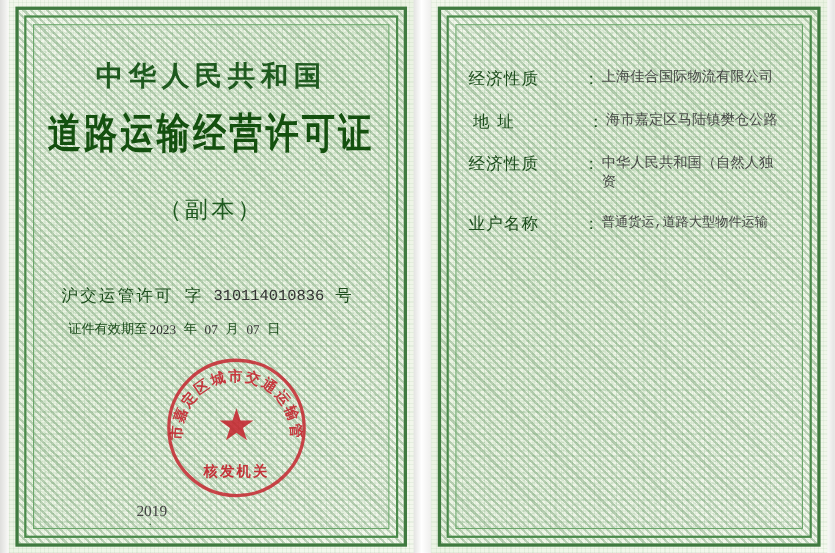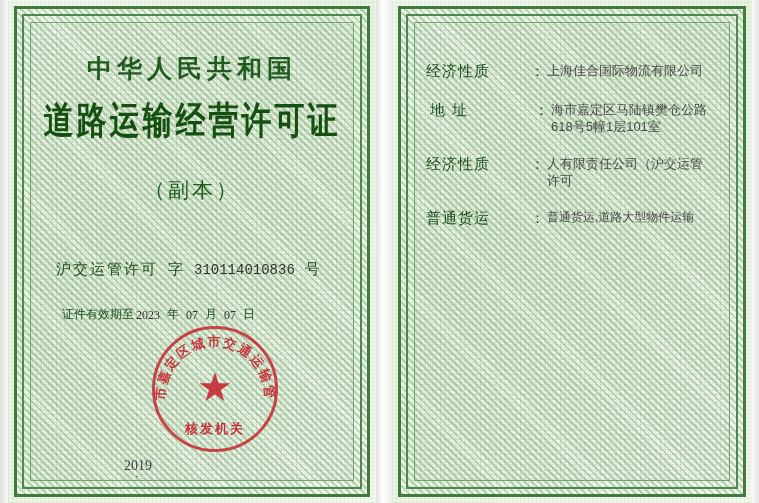--- a/index.html
+++ b/index.html
@@ -115,21 +115,21 @@
     font-family: Liberation Mono, monospace;
     font-size: 14px;
     color: #333;
     border-bottom: none;
     min-width: 92px;
     text-align: center;
   }
   .line-permit .hao { margin-left: 10px; }
 
   .line-valid {
-    margin-top: 27px;
+    margin-top: 12px;
     padding-left: 28px;
     display: flex;
     align-items: flex-end;
     font-family: "DejaVu Serif", serif;
     font-size: 12px;
     color: #1c4d1c;
   }
   .line-valid .val {
     font-family: "Liberation Serif", serif;
     font-size: 12px;
@@ -241,21 +241,21 @@
     padding-left: 4px;
   }
   .field-colon {
     font-family: "DejaVu Serif", serif;
     font-size: 15px;
     color: #1c4d1c;
     margin: 0 2px 0 0;
   }
   .field-value {
     flex: 1;
-    font-family: Liberation Sans, sans-serif;
+    font-family: Liberation Mono, monospace;
     font-size: 13px;
     color: #3a3a3a;
     line-height: 17px;
     opacity: 0.9;
   }
   .field-value .l2 { display: block; }
   .field-value.small { font-size: 12px; }
 
   
   .spine {
@@ -347,32 +347,31 @@
           <span class="field-label">经济性质</span>
           <span class="field-colon">：</span>
           <span class="field-value">上海佳合国际物流有限公司</span>
         </div>
 
         <div class="field-row">
           <span class="field-label spread">地址</span>
           <span class="field-colon">：</span>
           <span class="field-value">
             <span class="l2">海市嘉定区马陆镇樊仓公路</span>
-            <span class="l2">618号5幢1层101室</span>
           </span>
         </div>
 
         <div class="field-row">
           <span class="field-label">经济性质</span>
           <span class="field-colon">：</span>
-          <span class="field-value">人有限责任公司（沪交运管许可</span>
+          <span class="field-value">中华人民共和国（自然人独资</span>
         </div>
 
         <div class="field-row">
-          <span class="field-label">普通货运</span>
+          <span class="field-label">业户名称</span>
           <span class="field-colon">：</span>
           <span class="field-value small">普通货运,道路大型物件运输</span>
         </div>
 
       </div>
     </div>
   </div>
 
   <div class="edge-shadow-l"></div>
   <div class="edge-shadow-r"></div>

